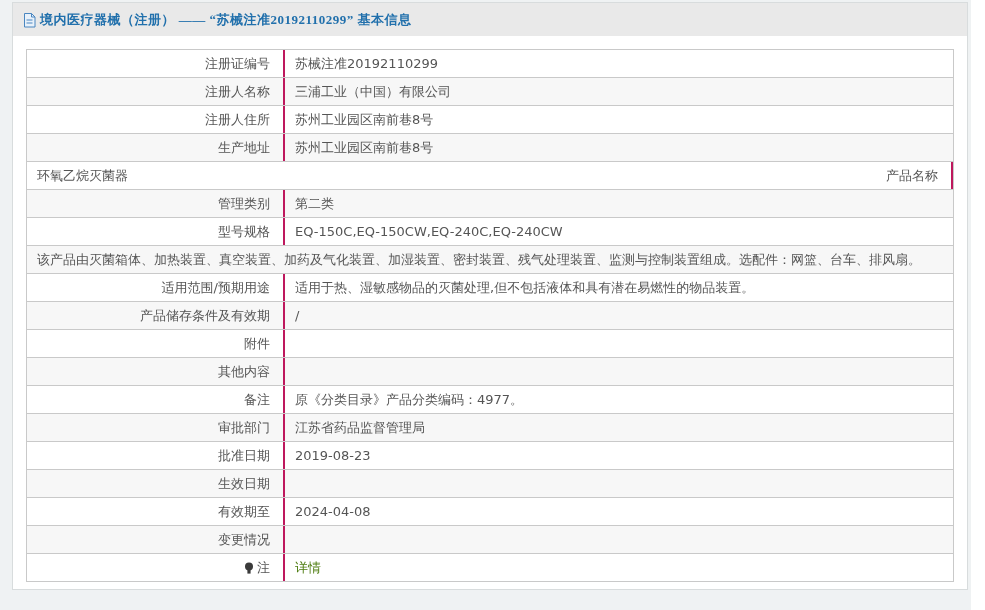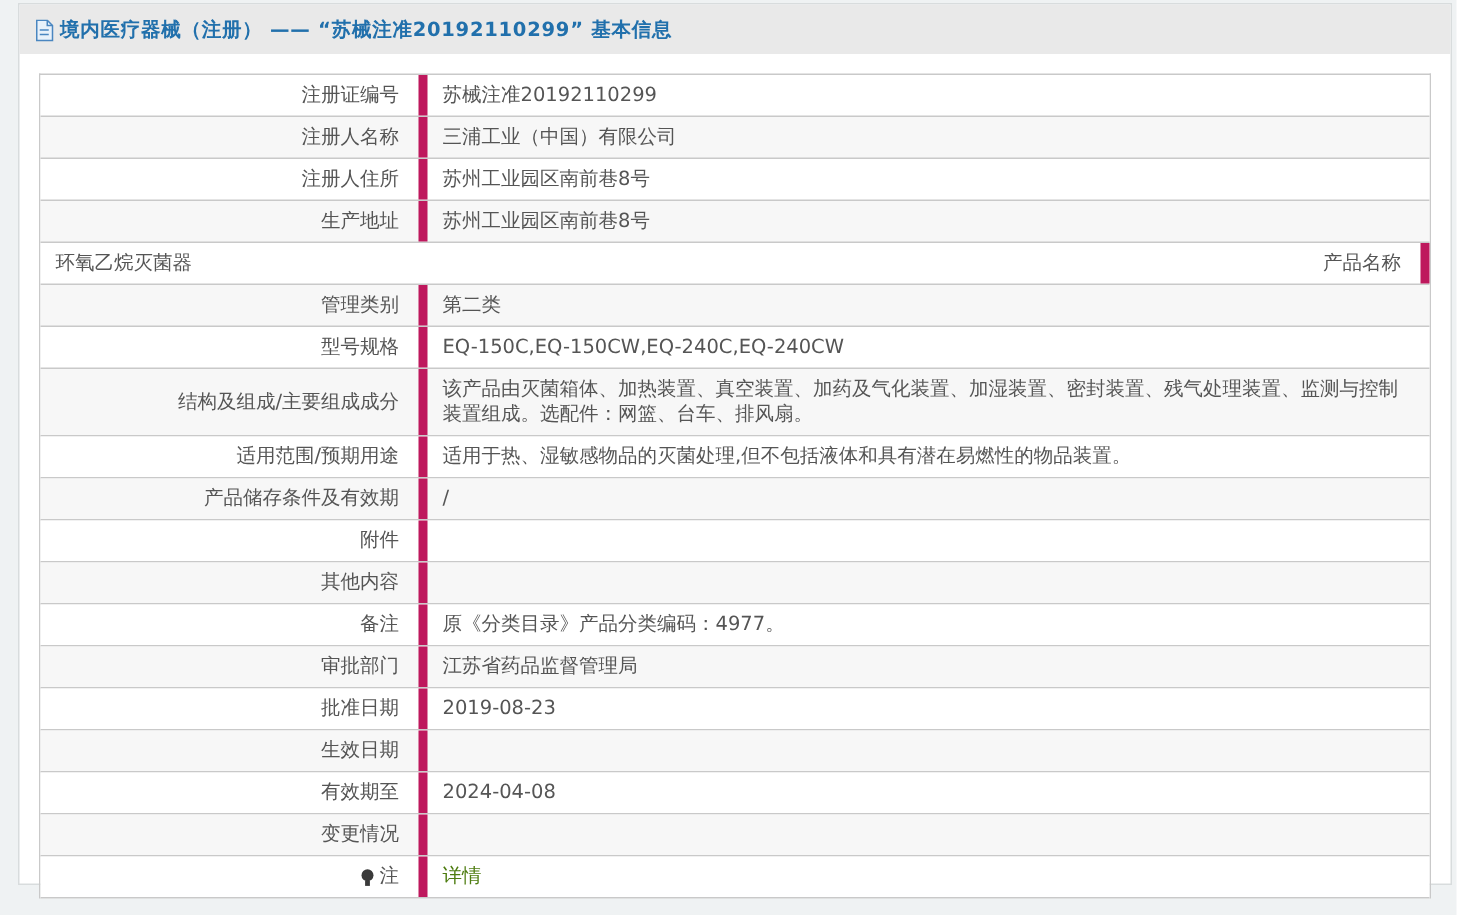--- a/index.html
+++ b/index.html
@@ -19,20 +19,21 @@
     position:absolute; left:12px; top:2px;
     width:956px; height:588px;
     background:#ffffff;
     border:1px solid #d8dcdd;
   }
   .panel-header {
     height:33px;
     background:#e9e9e9;
     display:flex; align-items:center;
     padding:0 10px;
+    font-family:Liberation Serif, serif;
   }
   .doc-icon { display:inline-flex; margin-right:4px; position:relative; top:1px; }
   .panel-title {
     color:#2170ac;
     font-size:13px;
     font-weight:bold;
     letter-spacing:0.5px;
   }
   .info-table {
     margin:13px 13px 0 13px;
@@ -50,21 +51,21 @@
     color:#555555;
     line-height:17px;
     padding:5px 10px;
     min-height:27px;
   }
   .label-cell {
     width:258px;
     flex-shrink:0;
     text-align:right;
     padding-right:13px;
-    border-right:6px solid #be185d;
+    border-right:2px solid #be185d;
     display:flex; justify-content:flex-end; align-items:center;
   }
   .value-cell { flex:1; display:flex; align-items:center; }
   .note-icon { display:inline-flex; margin-right:3px; position:relative; top:1px; }
   a.detail-link {
     color:#4d7c0f;
     text-decoration:none;
     font-size:13px;
   }
 </style>
@@ -111,21 +112,20 @@
     </div>
     <div class="row">
       <div class="cell label-cell">管理类别</div>
       <div class="cell value-cell">第二类</div>
     </div>
     <div class="row">
       <div class="cell label-cell">型号规格</div>
       <div class="cell value-cell">EQ-150C,EQ-150CW,EQ-240C,EQ-240CW</div>
     </div>
     <div class="row">
-      <div class="cell label-cell">结构及组成/主要组成成分</div>
       <div class="cell value-cell">该产品由灭菌箱体、加热装置、真空装置、加药及气化装置、加湿装置、密封装置、残气处理装置、监测与控制装置组成。选配件：网篮、台车、排风扇。</div>
     </div>
     <div class="row">
       <div class="cell label-cell">适用范围/预期用途</div>
       <div class="cell value-cell">适用于热、湿敏感物品的灭菌处理,但不包括液体和具有潜在易燃性的物品装置。</div>
     </div>
     <div class="row">
       <div class="cell label-cell">产品储存条件及有效期</div>
       <div class="cell value-cell">/</div>
     </div>

